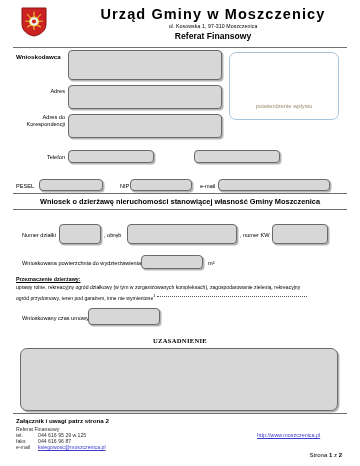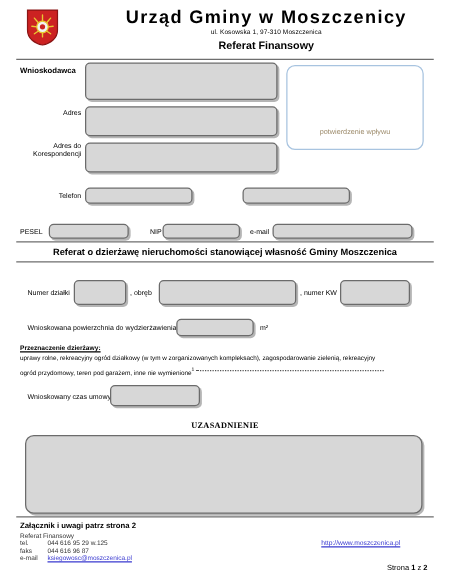--- a/index.html
+++ b/index.html
@@ -266,21 +266,21 @@
   <div class="fieldbox shadowed" style="left:130px; top:179px; width:62px; height:12px;"></div>
 
   <div class="flabel" style="left:200px; top:183px;">e-mail</div>
   <div class="fieldbox shadowed" style="left:218px; top:179px; width:112px; height:12px;"></div>
 
   <div class="confirm-box"></div>
   <div class="confirm-text">potwierdzenie wpływu</div>
 
   <div class="rule rule-mid"></div>
 
-  <div class="section-title">Referat o dzierżawę nieruchomości stanowiącej własność Gminy Moszczenica</div>
+  <div class="section-title">Wniosek o dzierżawę nieruchomości stanowiącej własność Gminy Moszczenica</div>
   <div class="rule rule-title-bottom"></div>
 
   <div class="flabel" style="left:22px; top:232px;">Numer działki</div>
   <div class="fieldbox shadowed" style="left:59px; top:224px; width:42px; height:20px;"></div>
 
   <div class="flabel" style="left:104px; top:232px;">, obręb</div>
   <div class="fieldbox shadowed" style="left:127px; top:224px; width:110px; height:20px;"></div>
 
   <div class="flabel" style="left:240px; top:232px;">, numer KW</div>
   <div class="fieldbox shadowed" style="left:272px; top:224px; width:56px; height:20px;"></div>

